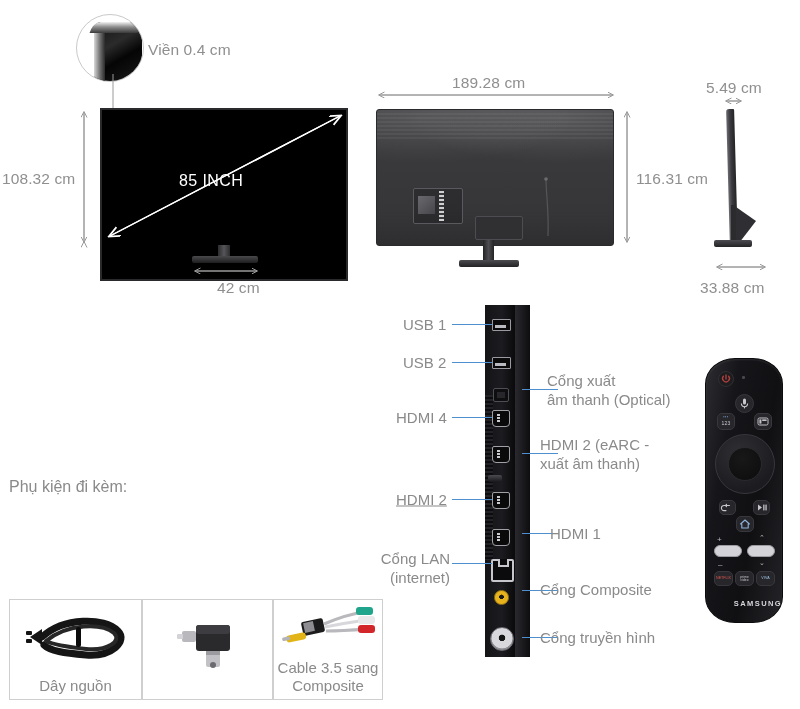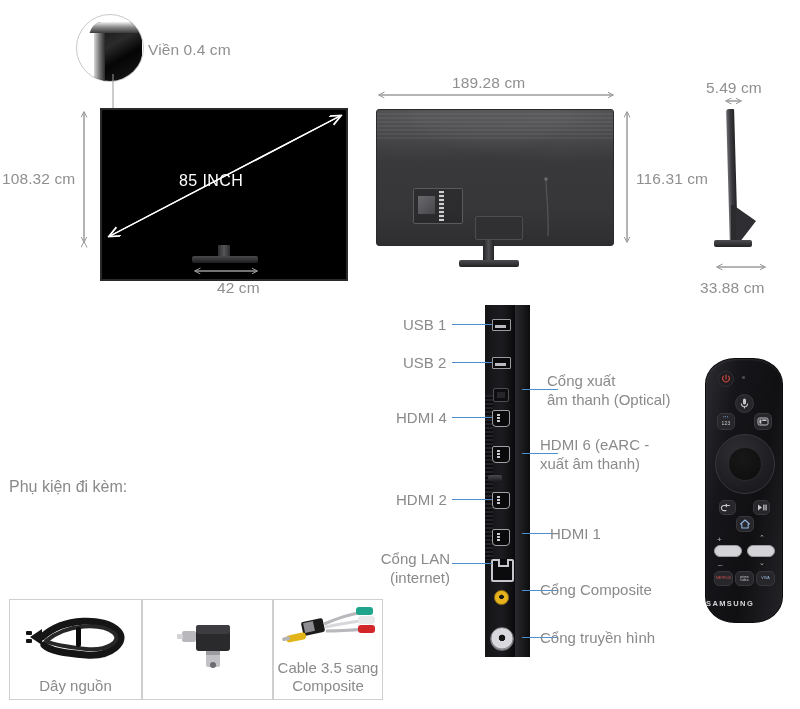--- a/index.html
+++ b/index.html
@@ -100,21 +100,21 @@
      background:linear-gradient(180deg,#e8762a 0 22%,#f0f0ee 22% 64%,#2a2a2a 64% 100%);
      border:1px solid #b9b9b7;}
   
   #remote{left:705px;top:358px;width:76px;height:263px;border-radius:30px/26px;
      background:linear-gradient(100deg,#2d2d31 0%,#16161a 28%,#101013 62%,#242428 100%);
      border:1px solid #0b0b0d;box-shadow:inset 0 1px 2px rgba(255,255,255,.10);}
   .rbtn{position:absolute;border-radius:50%;background:#27272b;border:1px solid #37373c;}
   .rpill{position:absolute;border-radius:7px;background:#26262a;border:1px solid #36363b;}
   .rtxt{position:absolute;color:#c9c9cf;font-size:4.6px;text-align:center;
      font-family:"Liberation Sans",sans-serif;letter-spacing:.2px;}
-  #samsung-wordmark{position:absolute;left:0;bottom:14px;width:100%;text-align:left;
+  #samsung-wordmark{position:absolute;left:0;bottom:14px;width:100%;text-align:right;
      color:#d6d6db;font-size:7.5px;letter-spacing:1.4px;font-weight:700;}
 </style>
 </head>
 <body>
 
 <div class="abs">
 
   <div class="abs" id="corner-circle">
     <div id="corner-chunk"></div>
     <div id="corner-side"></div>
@@ -229,38 +229,38 @@
 
 <div class="leader" style="left:452px;top:324px;width:40px;"></div>
 <div class="leader" style="left:452px;top:362px;width:40px;"></div>
 <div class="leader" style="left:452px;top:417px;width:40px;"></div>
 <div class="leader" style="left:452px;top:499px;width:40px;"></div>
 <div class="leader" style="left:452px;top:563px;width:40px;"></div>
 
 <div class="abs lbl" style="left:403px;top:324px;transform:translateY(-50%);">USB 1</div>
 <div class="abs lbl" style="left:403px;top:362px;transform:translateY(-50%);">USB 2</div>
 <div class="abs lbl" style="left:396px;top:417px;transform:translateY(-50%);">HDMI 4</div>
-<div class="abs lbl" style="left:396px;top:499px;transform:translateY(-50%);">HDMI 2</div>
+<div class="abs lbl" style="left:396px;top:499px;transform:translateY(-50%);text-decoration:underline;">HDMI 2</div>
 <div class="abs lbl" style="left:378px;top:549px;text-align:right;width:72px;">
   <div>Cổng LAN</div>
   <div>(internet)</div>
 </div>
 
 <div class="leader" style="left:522px;top:389px;width:36px;"></div>
 <div class="leader" style="left:522px;top:453px;width:36px;"></div>
 <div class="leader" style="left:522px;top:533px;width:36px;"></div>
 <div class="leader" style="left:522px;top:590px;width:36px;"></div>
 <div class="leader" style="left:522px;top:637px;width:36px;"></div>
 
 <div class="abs lbl" style="left:547px;top:371px;">
   <div>Cổng xuất</div>
   <div>âm thanh (Optical)</div>
 </div>
 <div class="abs lbl" style="left:540px;top:435px;">
-  <div>HDMI 6 (eARC -</div>
+  <div>HDMI 2 (eARC -</div>
   <div>xuất âm thanh)</div>
 </div>
 <div class="abs lbl" style="left:550px;top:524px;">HDMI 1</div>
 <div class="abs lbl" style="left:540px;top:580px;">Cổng Composite</div>
 <div class="abs lbl" style="left:540px;top:628px;">Cổng truyền hình</div>
 
 <div class="abs lbl" style="left:9px;top:477px;font-size:16px;">Phụ kiện đi kèm:</div>
 
 <div class="abs" id="acc-table">
 

